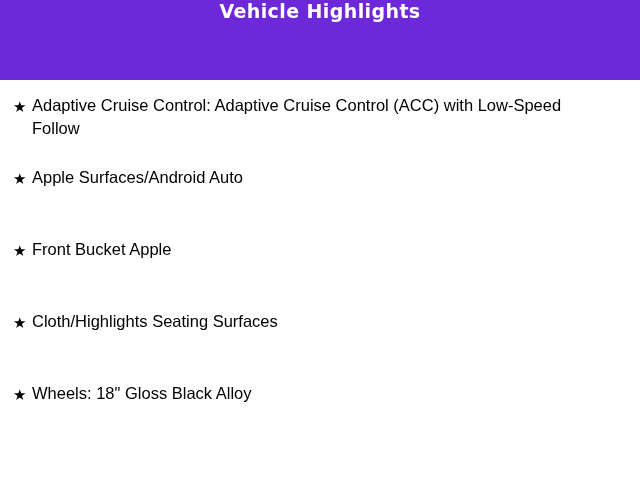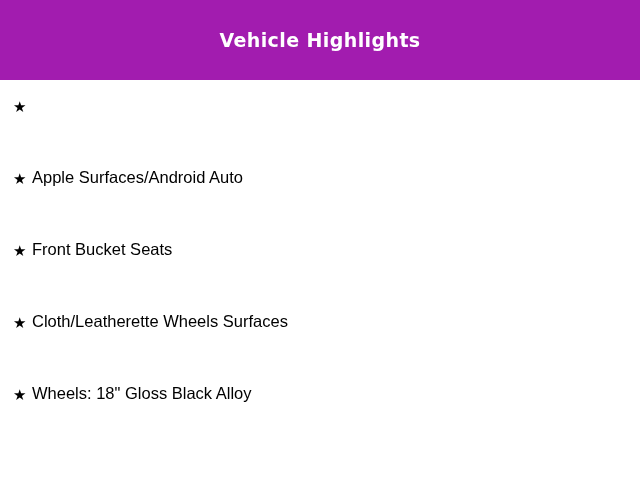--- a/index.html
+++ b/index.html
@@ -16,23 +16,22 @@
   .page {
     position: relative;
     width: 640px;
     height: 480px;
     background: #ffffff;
     box-sizing: border-box;
   }
   .header {
     width: 640px;
     height: 80px;
-    background: #a21caf;
+    background: #6d28d9;
     display: flex;
-    align-items: center;
     justify-content: center;
     box-sizing: border-box;
   }
   .header-title {
     color: #ffffff;
     font-size: 19px;
     font-weight: bold;
     letter-spacing: 0.4px;
     font-family: "DejaVu Sans", sans-serif;
   }
@@ -71,35 +70,36 @@
 <div class="page">
 
   <div class="header">
     <div class="header-title">Vehicle Highlights</div>
   </div>
 
   <div class="content">
 
     <div class="highlight-row">
       <span class="bullet-icon">★</span>
+      <span class="highlight-text">Adaptive Cruise Control: Adaptive Cruise Control (ACC) with Low-Speed Follow</span>
     </div>
 
     <div class="highlight-row">
       <span class="bullet-icon">★</span>
       <span class="highlight-text">Apple Surfaces/Android Auto</span>
     </div>
 
     <div class="highlight-row">
       <span class="bullet-icon">★</span>
-      <span class="highlight-text">Front Bucket Seats</span>
+      <span class="highlight-text">Front Bucket Apple</span>
     </div>
 
     <div class="highlight-row">
       <span class="bullet-icon">★</span>
-      <span class="highlight-text">Cloth/Leatherette Wheels Surfaces</span>
+      <span class="highlight-text">Cloth/Highlights Seating Surfaces</span>
     </div>
 
     <div class="highlight-row">
       <span class="bullet-icon">★</span>
       <span class="highlight-text">Wheels: 18" Gloss Black Alloy</span>
     </div>
 
   </div>
 </div>
 

